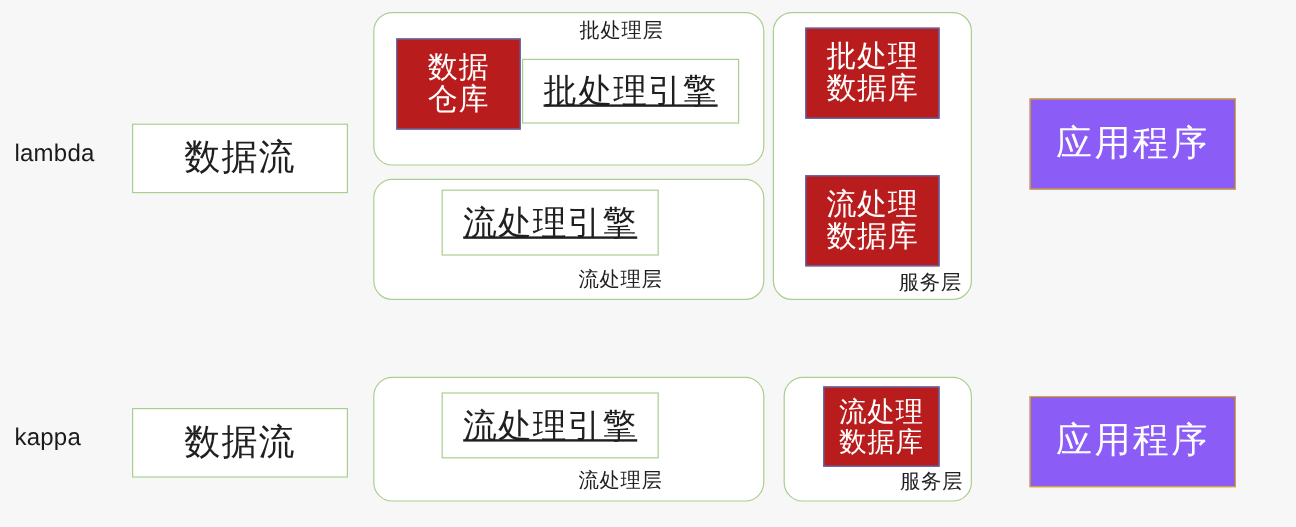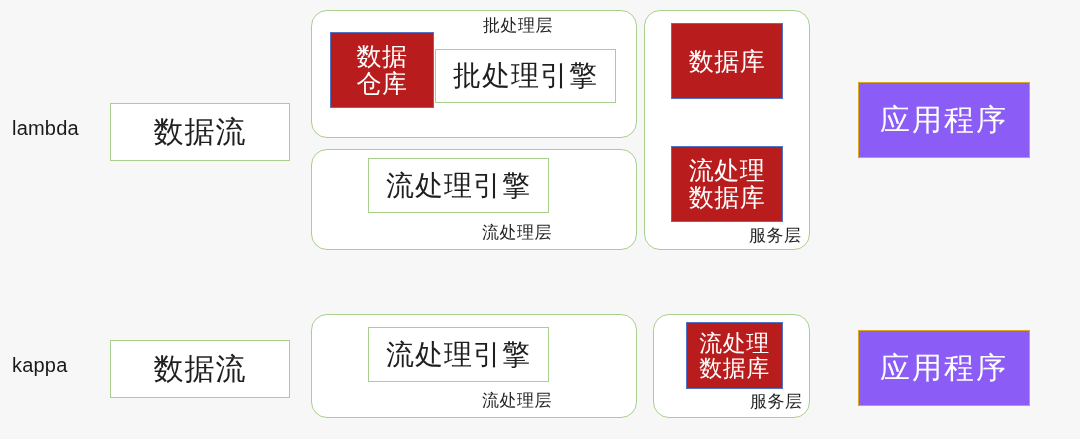--- a/index.html
+++ b/index.html
@@ -40,20 +40,21 @@
     display: flex;
     align-items: center;
     justify-content: center;
     color: #1f1f1f;
     font-size: 30px;
     line-height: 1;
     letter-spacing: 1px;
   }
   .plain-box.small-engine {
     font-size: 28px;
+    text-decoration: underline;
   }
 
   
   .layer-box {
     position: absolute;
     box-sizing: border-box;
     background: #ffffff;
     border: 1.6px solid #a9cf8f;
     border-radius: 16px;
   }
@@ -124,20 +125,21 @@
 
   <div class="layer-box" style="left:311px; top:149px; width:326px; height:101px;"></div>
 
   <div class="plain-box small-engine" style="left:368px; top:158px; width:181px; height:55px;">流处理引擎</div>
 
   <div class="layer-caption" style="left:434px; top:224px;">流处理层</div>
 
   <div class="layer-box" style="left:644px; top:10px; width:166px; height:240px;"></div>
 
   <div class="blue-box" style="left:671px; top:23px; width:112px; height:76px;">
+    <span class="ln">批处理</span>
     <span class="ln">数据库</span>
   </div>
 
   <div class="blue-box" style="left:671px; top:146px; width:112px; height:76px;">
     <span class="ln">流处理</span>
     <span class="ln">数据库</span>
   </div>
 
   <div class="layer-caption" style="left:701px; top:227px;">服务层</div>
 

